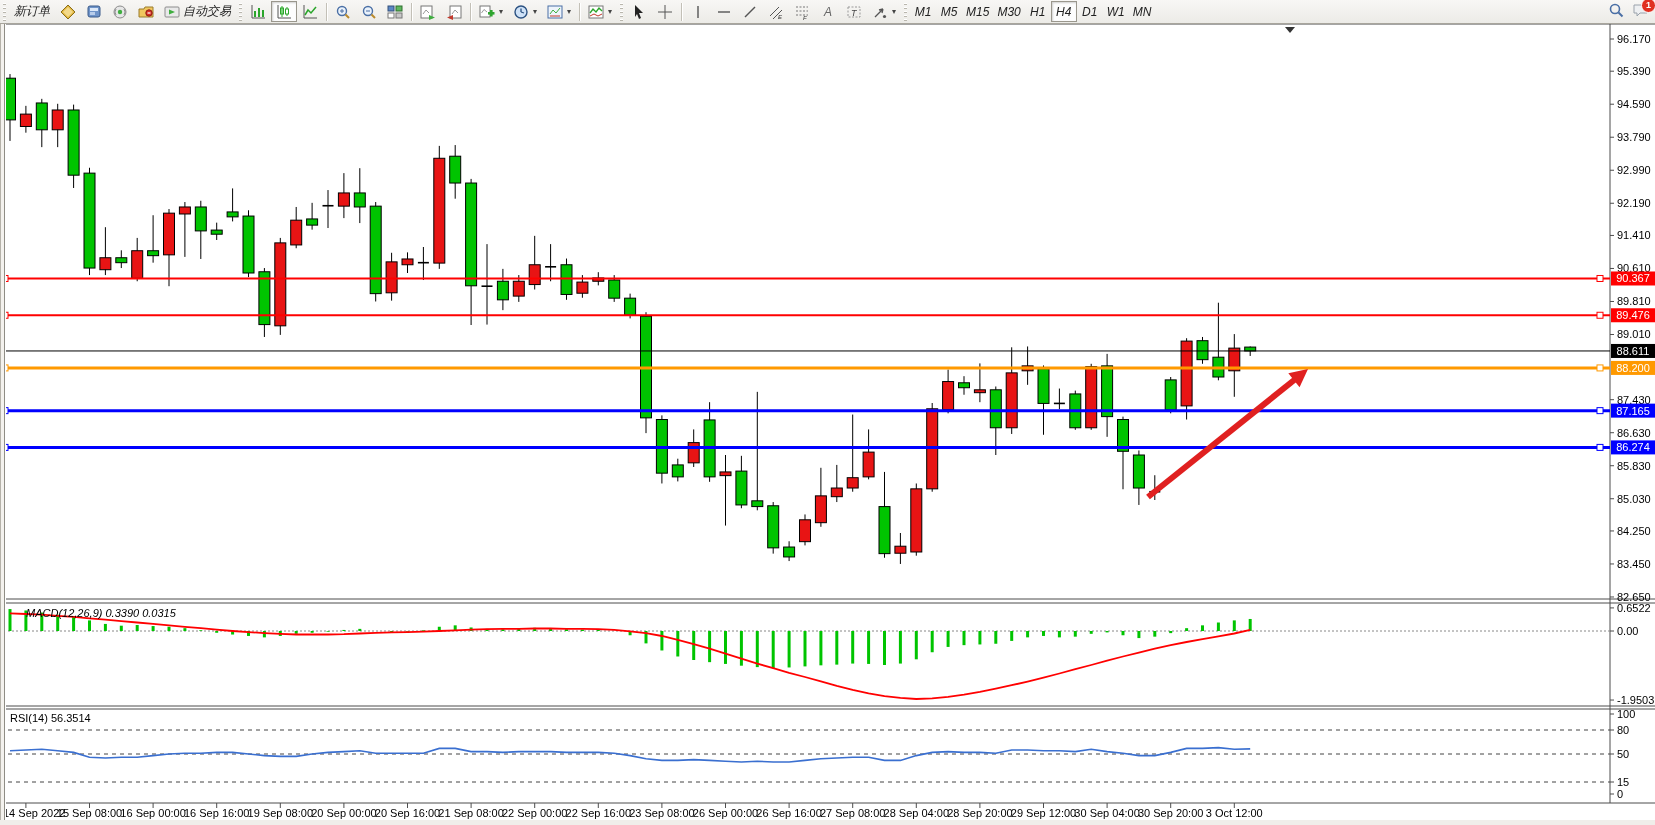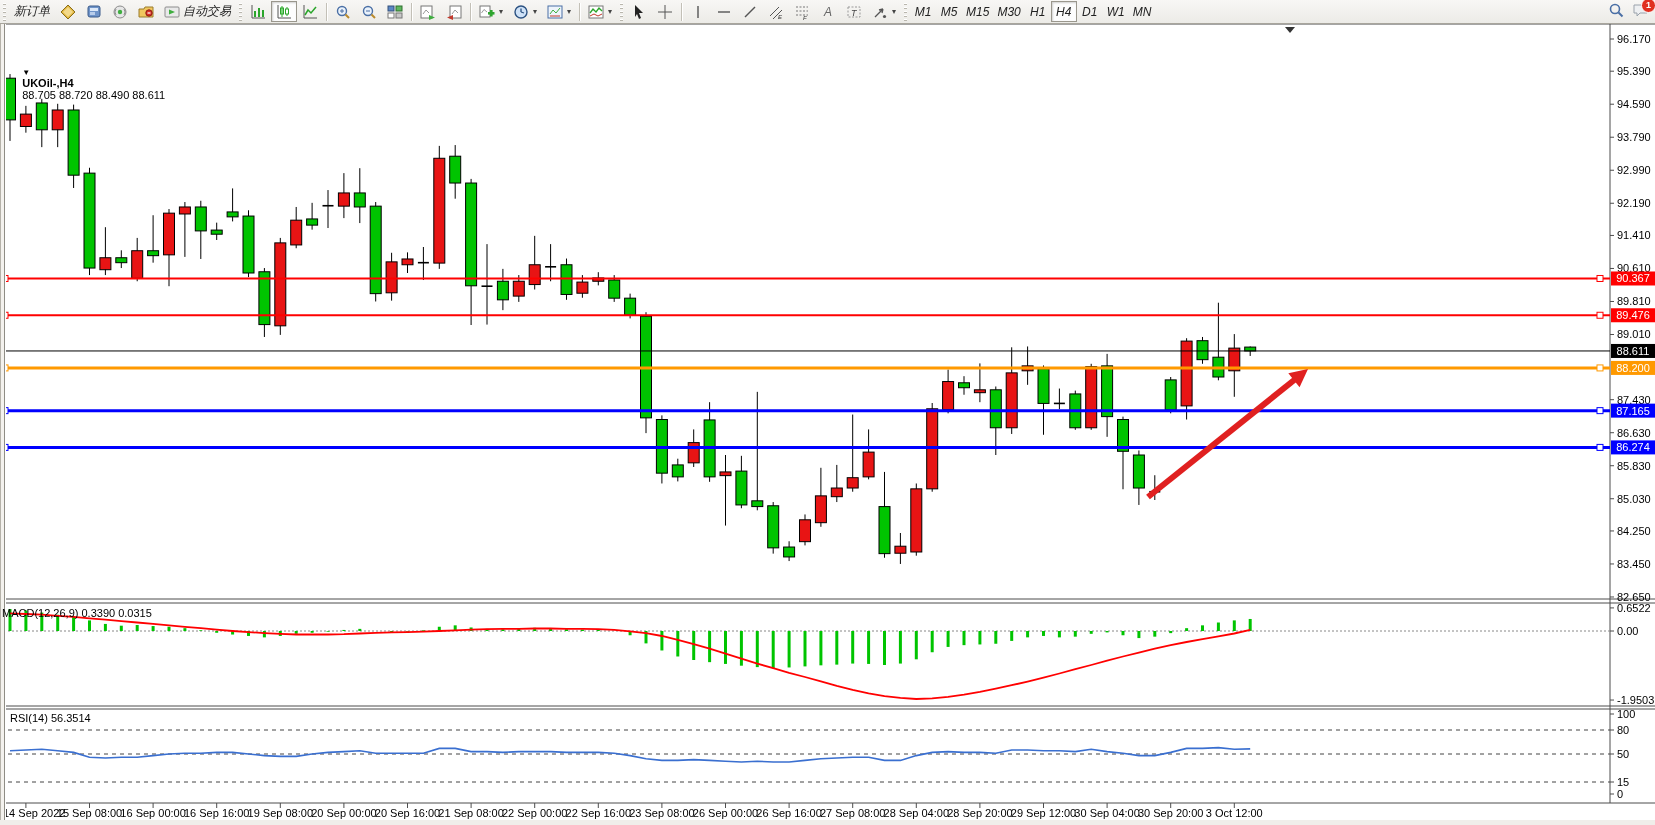--- a/index.html
+++ b/index.html
@@ -872,22 +872,17 @@
         <text x="1170.7" y="817" font-size="11" fill="#000" text-anchor="middle">30 Sep 20:00</text>
         <line x1="1234.3" y1="803" x2="1234.3" y2="808" stroke="#4d4d4d"></line>
         <text x="1234.3" y="817" font-size="11" fill="#000" text-anchor="middle">3 Oct 12:00</text>
       </g>
       <g>
         <line x1="1148" y1="497" x2="1298.6295742866837" y2="376.4963405706531" stroke="#e02020" stroke-width="6"></line>
         <polygon points="1308,369 1299.5666168580153,387.2723301409669 1288.3221060020358,373.21669157099234" fill="#e02020"></polygon>
       </g>
     </svg>
 
-  <div class="overlay-label" style="left:10px;top:29px;">
-    <span style="font-size:8px;">▼</span>
-    <span style="font-weight:bold;">UKOil-,H4</span>
-    <span>88.705 88.720 88.490 88.611</span>
-  </div>
-  <div class="overlay-label" style="left:2px;top:583px;">MACD(12,26,9) 0.3390 0.0315</div>
+  <div class="overlay-label" style="left:26px;top:583px;font-style:italic;">MACD(12,26,9) 0.3390 0.0315</div>
   <div class="overlay-label" style="left:10px;top:688px;">RSI(14) 56.3514</div>
 </div>
 <div id="win-left-edge"></div>
 <div id="footer-strip"></div>
 
 </body></html>

